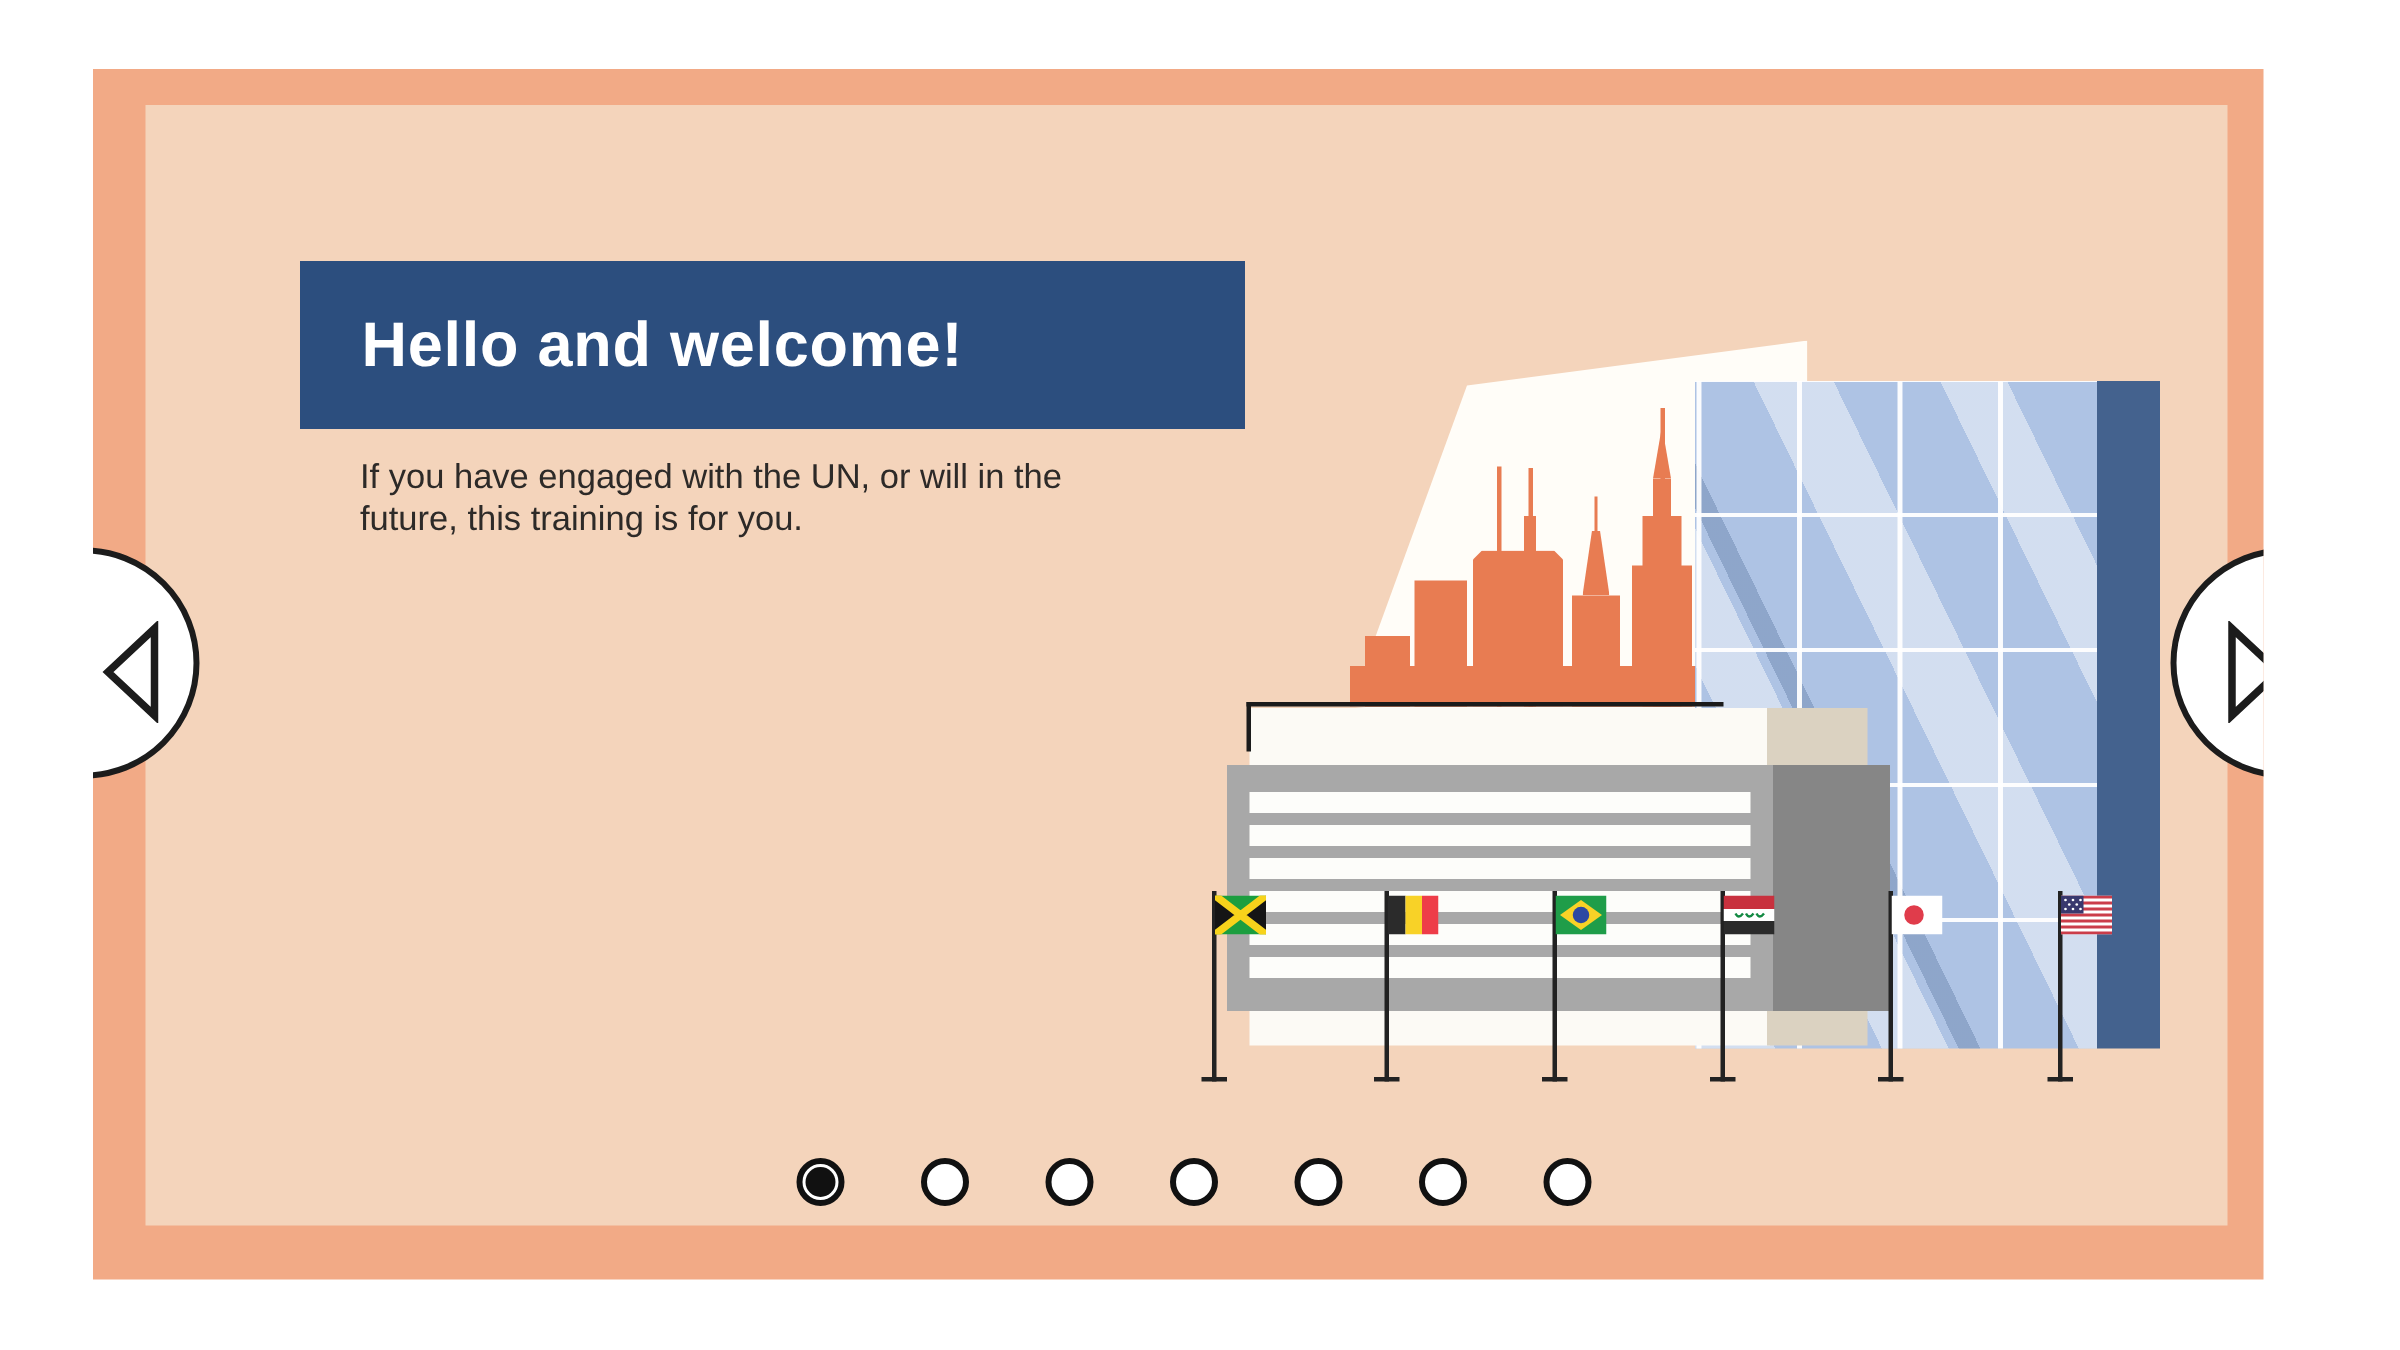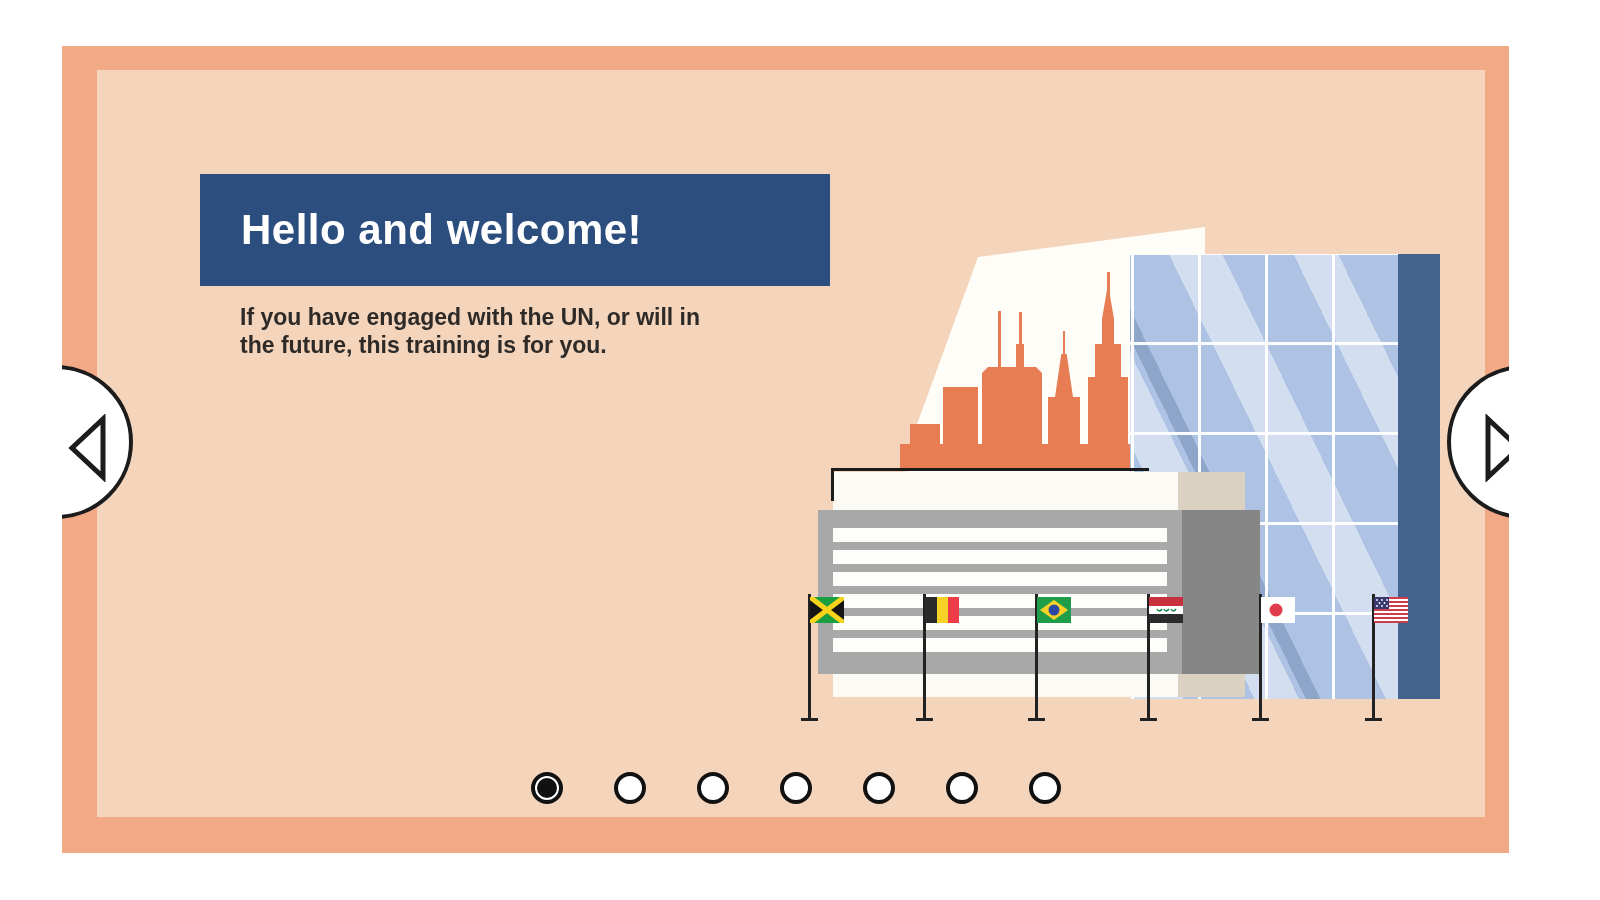--- a/index.html
+++ b/index.html
@@ -12,21 +12,21 @@
   
   .title-box{position:absolute;left:103px;top:104px;width:630px;height:112px;
              background:#2c4e7e;display:flex;align-items:center;}
   .title-box h1{margin:0;padding-left:41px;color:#ffffff;font-size:42px;font-weight:800;
                 letter-spacing:.5px;font-family:"Liberation Sans",sans-serif;}
 
   
   .body{position:absolute;left:143px;top:233px;width:497px;color:#2d2a28;
         font-size:23px;line-height:28px;}
   .body p{margin:0 0 15px 0;}
-  .body p.bold{font-weight:bold;}
+  .body p.bold{font-weight:normal;}
 
   
   .dots{position:absolute;left:434px;top:702px;display:flex;gap:51px;}
   .dot{width:32px;height:32px;border-radius:50%;border:4px solid #111;background:#fff;
        padding:0;position:relative;cursor:pointer;}
   .dot.active::after{content:"";position:absolute;left:50%;top:50%;width:20px;height:20px;
        margin:-10px 0 0 -10px;border-radius:50%;background:#111;}
 
   
   .navbtn{position:absolute;width:154px;height:154px;border-radius:50%;background:#fff;

